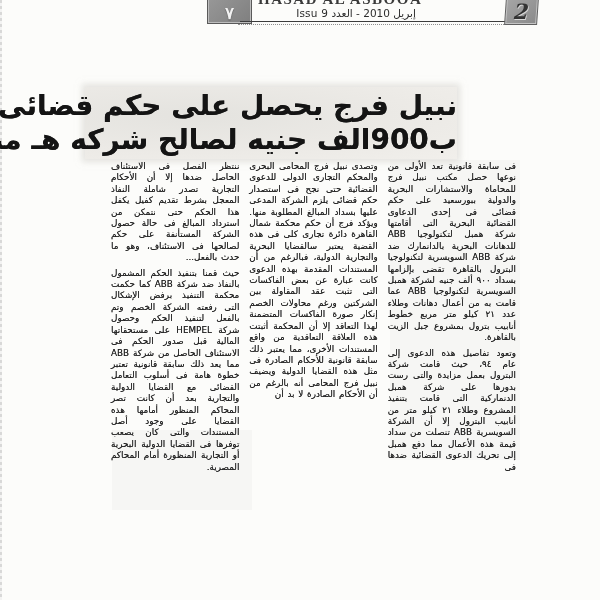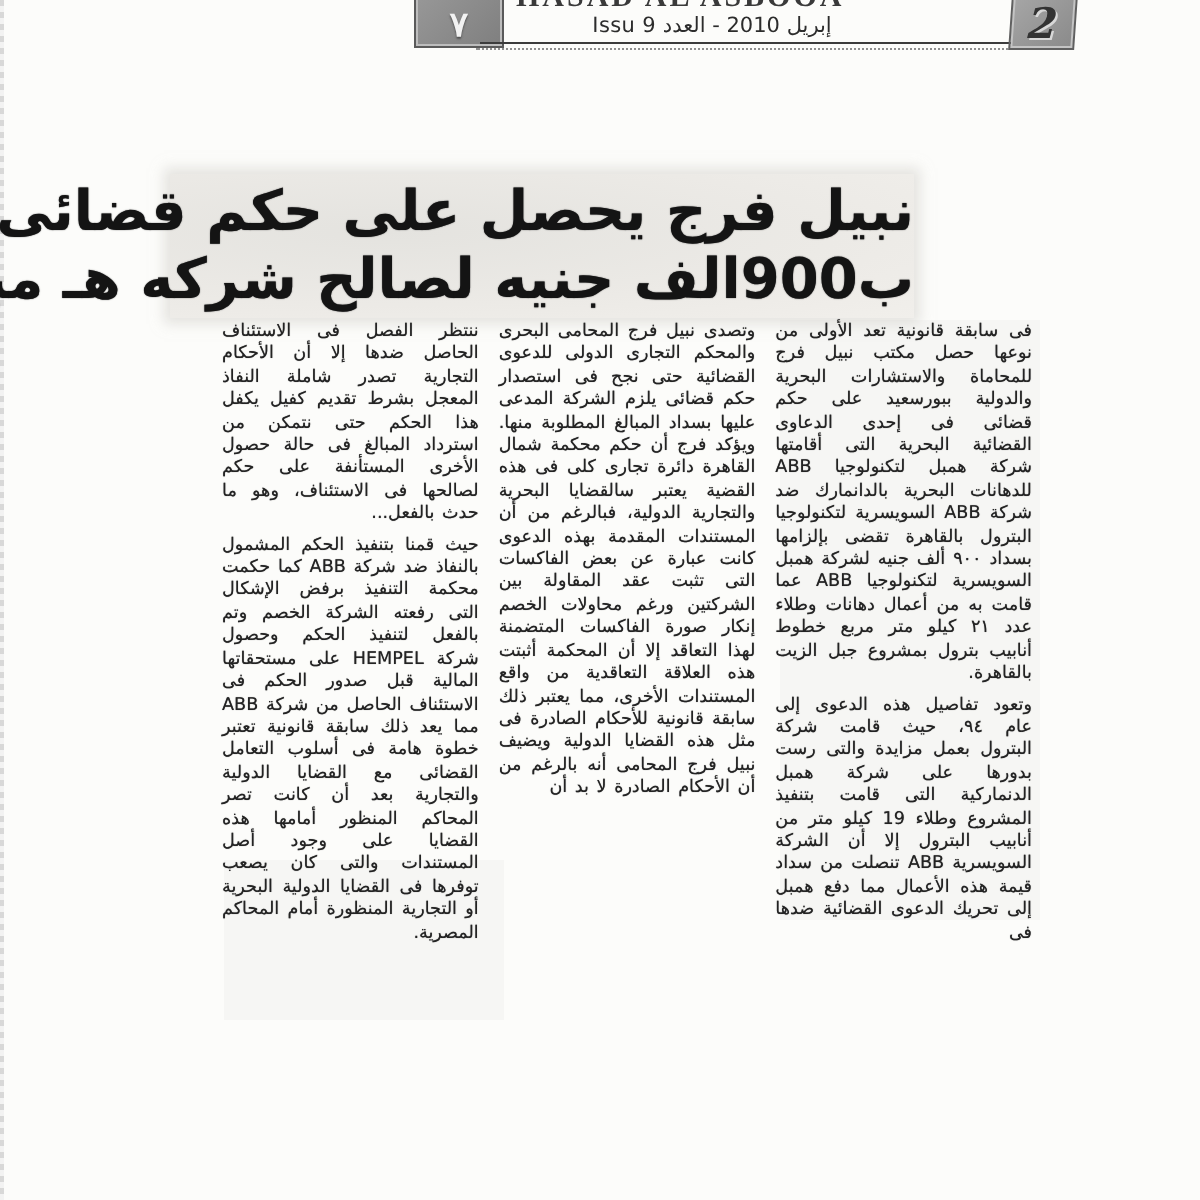--- a/index.html
+++ b/index.html
@@ -101,22 +101,22 @@
 </header>
 
 <section class="headline">
   <div>نبيل فرج يحصل على حكم قضائى</div>
   <div>ب900الف جنيه لصالح شركه هـ مبل</div>
 </section>
 
 <section class="article">
   <div class="col">
     <p>فى سابقة قانونية تعد الأولى من نوعها حصل مكتب نبيل فرج للمحاماة والاستشارات البحرية والدولية ببورسعيد على حكم قضائى فى إحدى الدعاوى القضائية البحرية التى أقامتها شركة همبل لتكنولوجيا ABB للدهانات البحرية بالدانمارك ضد شركة ABB السويسرية لتكنولوجيا البترول بالقاهرة تقضى بإلزامها بسداد ٩٠٠ ألف جنيه لشركة همبل السويسرية لتكنولوجيا ABB عما قامت به من أعمال دهانات وطلاء عدد ٢١ كيلو متر مربع خطوط أنابيب بترول بمشروع جبل الزيت بالقاهرة.</p>
-    <p>وتعود تفاصيل هذه الدعوى إلى عام ٩٤، حيث قامت شركة البترول بعمل مزايدة والتى رست بدورها على شركة همبل الدنماركية التى قامت بتنفيذ المشروع وطلاء 19 كيلو متر من أنابيب البترول إلا أن الشركة السويسرية ABB تنصلت من سداد قيمة هذه الأعمال مما دفع همبل إلى تحريك الدعوى القضائية ضدها فى</p>
+    <p>وتعود تفاصيل هذه الدعوى إلى عام ٩٤، حيث قامت شركة البترول بعمل مزايدة والتى رست بدورها على شركة همبل الدنماركية التى قامت بتنفيذ المشروع وطلاء ٢١ كيلو متر من أنابيب البترول إلا أن الشركة السويسرية ABB تنصلت من سداد قيمة هذه الأعمال مما دفع همبل إلى تحريك الدعوى القضائية ضدها فى</p>
   </div>
   <div class="col">
     <p>وتصدى نبيل فرج المحامى البحرى والمحكم التجارى الدولى للدعوى القضائية حتى نجح فى استصدار حكم قضائى يلزم الشركة المدعى عليها بسداد المبالغ المطلوبة منها. ويؤكد فرج أن حكم محكمة شمال القاهرة دائرة تجارى كلى فى هذه القضية يعتبر سالقضايا البحرية والتجارية الدولية، فبالرغم من أن المستندات المقدمة بهذه الدعوى كانت عبارة عن بعض الفاكسات التى تثبت عقد المقاولة بين الشركتين ورغم محاولات الخصم إنكار صورة الفاكسات المتضمنة لهذا التعاقد إلا أن المحكمة أثبتت هذه العلاقة التعاقدية من واقع المستندات الأخرى، مما يعتبر ذلك سابقة قانونية للأحكام الصادرة فى مثل هذه القضايا الدولية ويضيف نبيل فرج المحامى أنه بالرغم من أن الأحكام الصادرة لا بد أن</p>
   </div>
   <div class="col">
-    <p>ننتظر الفصل فى الاستئناف الحاصل ضدها إلا أن الأحكام التجارية تصدر شاملة النفاذ المعجل بشرط تقديم كفيل يكفل هذا الحكم حتى نتمكن من استرداد المبالغ فى حالة حصول الأخرى المستأنفة على حكم لصالحها فى الاستئناف، وهو ما حدث بالفعل...</p>
+    <p>ننتظر الفصل فى الاستئناف الحاصل ضدها إلا أن الأحكام التجارية تصدر شاملة النفاذ المعجل بشرط تقديم كفيل يكفل هذا الحكم حتى نتمكن من استرداد المبالغ فى حالة حصول الشركة المستأنفة على حكم لصالحها فى الاستئناف، وهو ما حدث بالفعل...</p>
     <p>حيث قمنا بتنفيذ الحكم المشمول بالنفاذ ضد شركة ABB كما حكمت محكمة التنفيذ برفض الإشكال التى رفعته الشركة الخصم وتم بالفعل لتنفيذ الحكم وحصول شركة HEMPEL على مستحقاتها المالية قبل صدور الحكم فى الاستئناف الحاصل من شركة ABB مما يعد ذلك سابقة قانونية تعتبر خطوة هامة فى أسلوب التعامل القضائى مع القضايا الدولية والتجارية بعد أن كانت تصر المحاكم المنظور أمامها هذه القضايا على وجود أصل المستندات والتى كان يصعب توفرها فى القضايا الدولية البحرية أو التجارية المنظورة أمام المحاكم المصرية.</p>
   </div>
 </section>
 
 </body></html>

